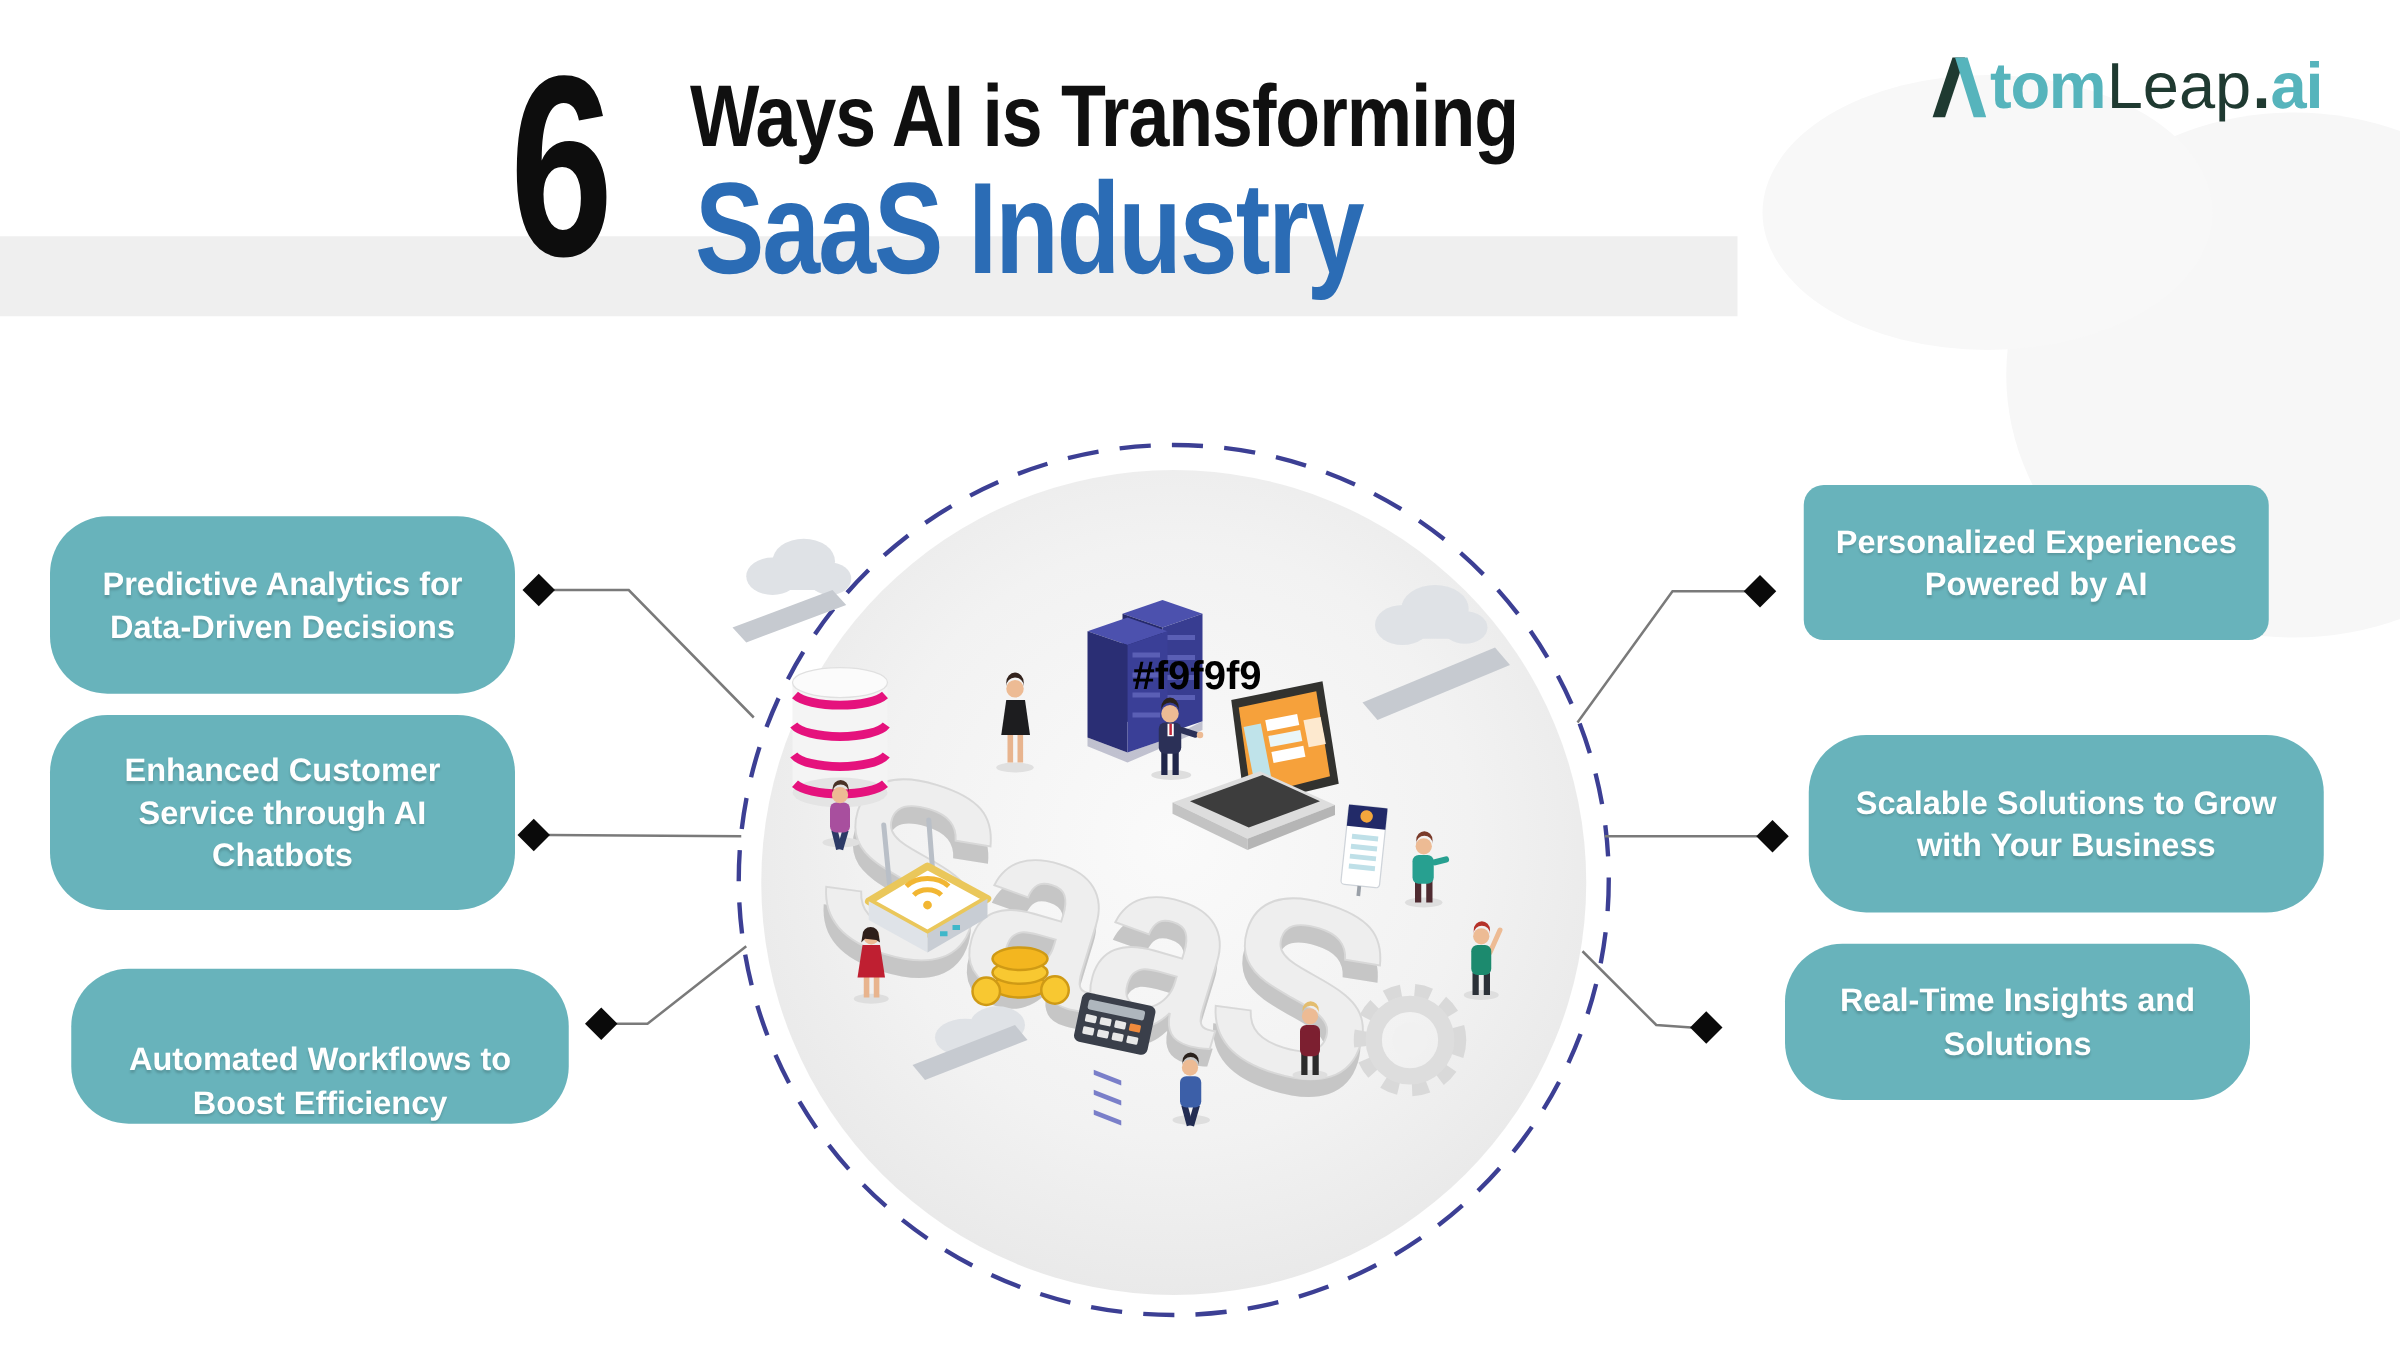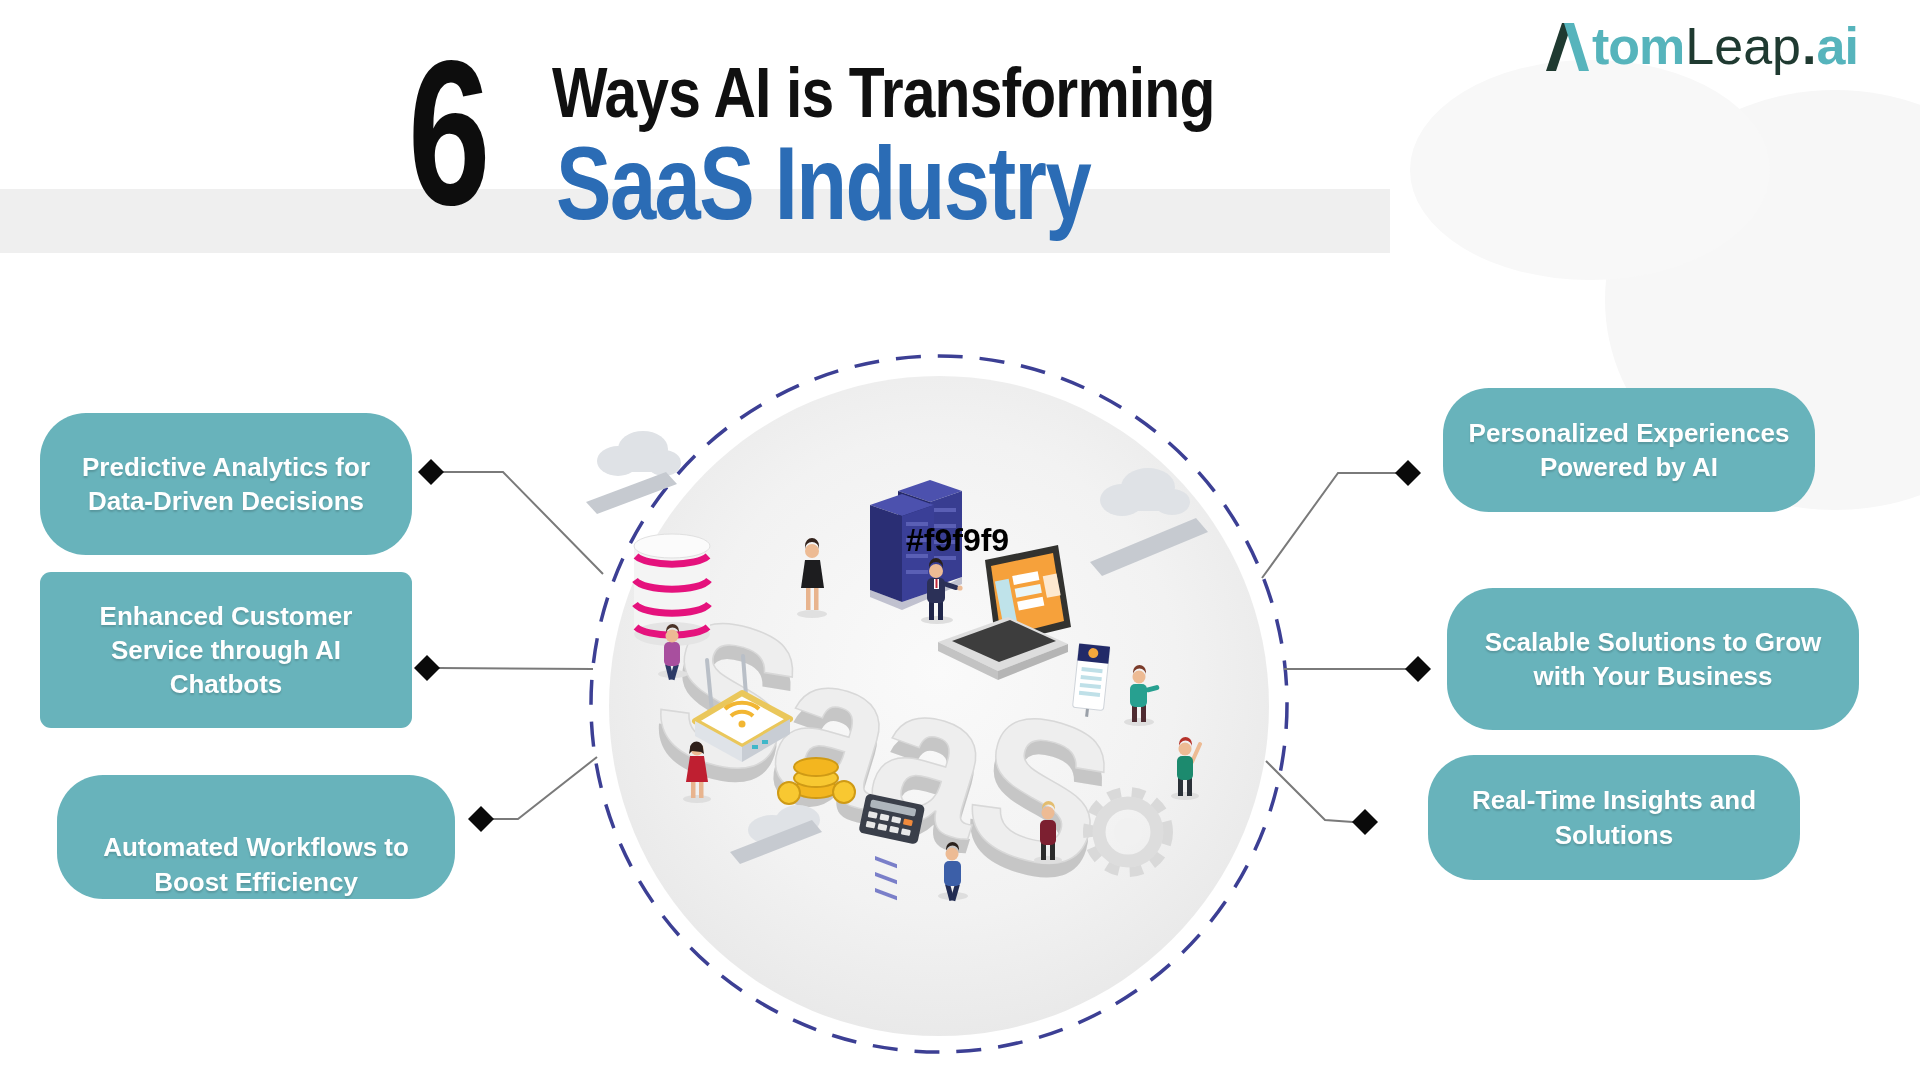--- a/index.html
+++ b/index.html
@@ -23,40 +23,40 @@
     font-size:70px;font-weight:600;color:#101010;line-height:1;
     transform:scaleX(0.84);transform-origin:left top;letter-spacing:-1px;
   }
   .title-l2{
     position:absolute;left:556px;top:131px;
     font-size:104px;font-weight:800;color:var(--title-blue,#2b6cb5);line-height:1;
     transform:scaleX(0.80);transform-origin:left top;letter-spacing:-2px;
   }
   
   .logo{
-    position:absolute;left:1545px;top:17px;height:54px;
+    position:absolute;left:1545px;top:40px;height:54px;
     display:flex;align-items:flex-end;gap:1px;
   }
   .logo svg{display:block;margin-right:2px;}
   .lg{font-size:52px;line-height:0.92;letter-spacing:-1px;}
   .lg-teal{color:var(--logo-teal,#56b4bc);font-weight:800;}
   .lg-dark{color:var(--logo-dark,#1f3a31);}
   .lg-thin{font-weight:400;letter-spacing:0px;margin-top:22px;}
   .lg-bold{font-weight:800;}
   
   .pill{
     position:absolute;background:var(--teal-box,#68b3bb);border-radius:46px;
     color:#ffffff;font-weight:bold;font-size:26px;line-height:1.32;
     display:flex;align-items:center;justify-content:center;text-align:center;
     box-sizing:border-box;text-shadow:0 2px 2px rgba(0,0,0,0.16);
   }
   .b1{left:40px;  top:413px; width:372px;height:142px;padding:0 18px;}
-  .b2{left:40px;  top:572px; width:372px;height:156px;padding:0 44px;border-radius:11px;}
+  .b2{left:40px;  top:572px; width:372px;height:156px;padding:0 44px;}
   .b3{left:57px;  top:775px; width:398px;height:124px;padding:0 12px;align-items:flex-end;}
-  .b4{left:1443px;top:388px; width:372px;height:124px;padding:0 4px;}
+  .b4{left:1443px;top:388px; width:372px;height:124px;padding:0 4px;border-radius:16px;}
   .b5{left:1447px;top:588px; width:412px;height:142px;padding:0 24px;}
   .b6{left:1428px;top:755px; width:372px;height:125px;padding:0 34px;}
   
   .art{position:absolute;left:0;top:0;width:1920px;height:1080px;}
   .dashed-ring{stroke:var(--dashed-circle,#3c3f94);}
   .connector{stroke:#7a7a7a;stroke-width:2;fill:none;}
 </style>
 </head>
 <body>
 

